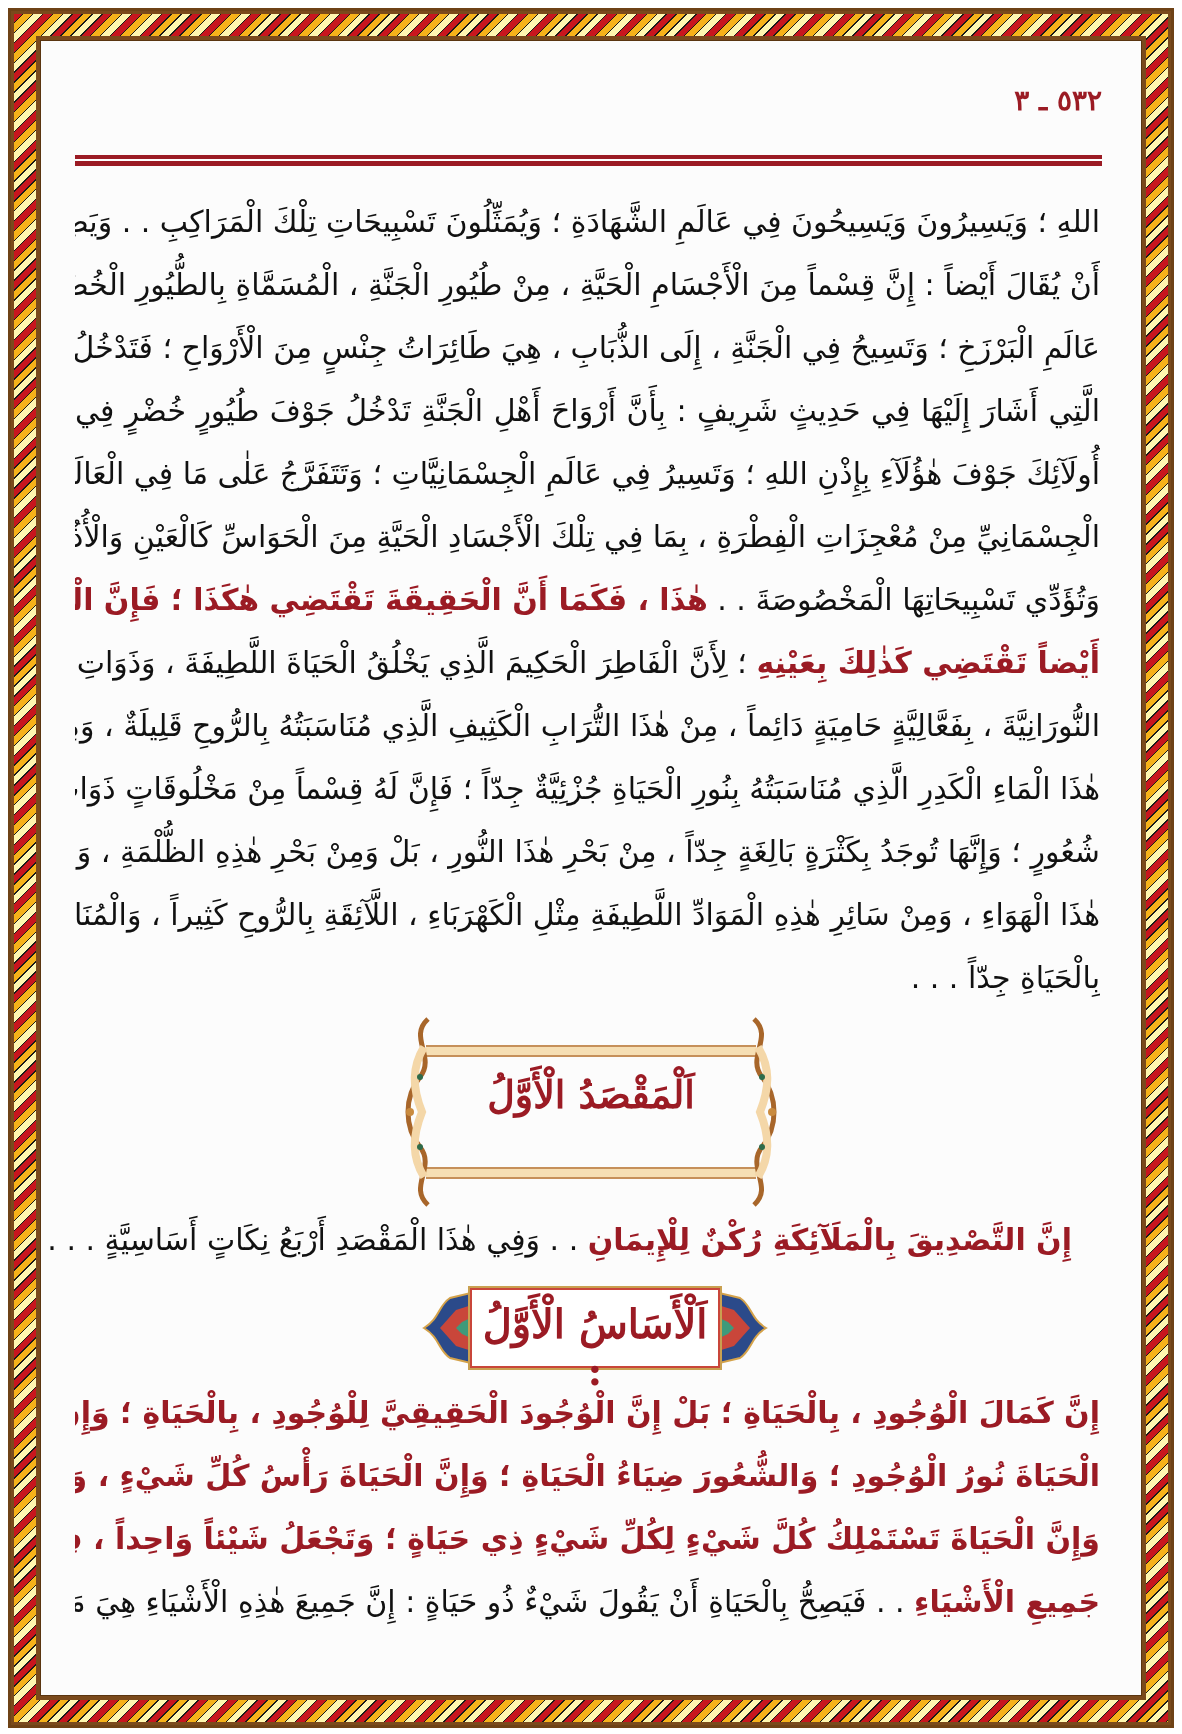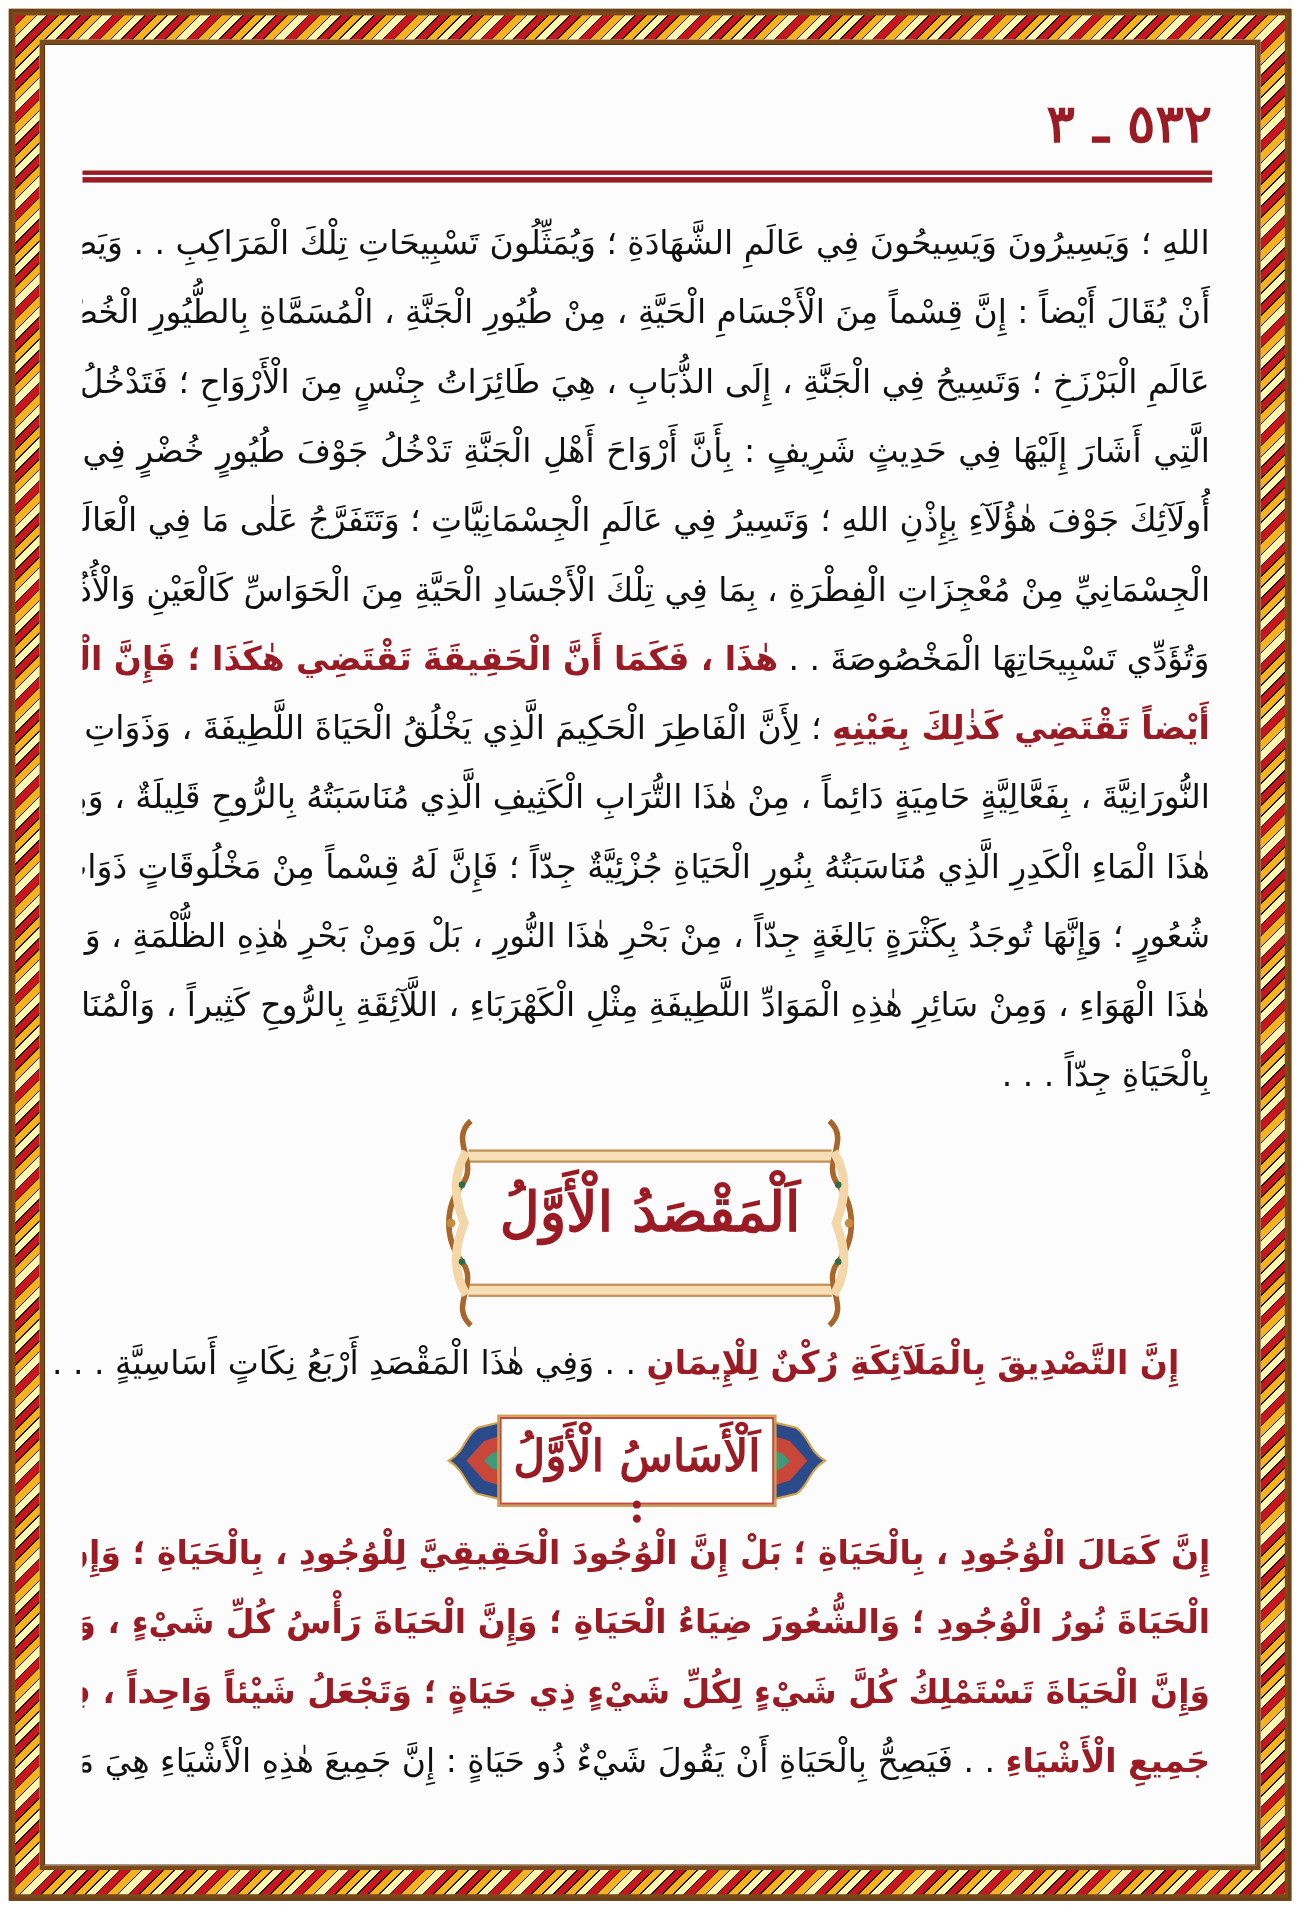--- a/index.html
+++ b/index.html
@@ -21,21 +21,21 @@
         #fff7b0 14px 20px, #1a1a1a 20px 21px);
   }
   .frame-inner-border {
     position: absolute; left: 25px; top: 25px; right: 25px; bottom: 25px;
     border: 4px solid #7a4a1c; background: #fcfcfc;
     box-shadow: inset 0 0 0 1px #5a3510;
   }
   
   .header { position: absolute; left: 75px; right: 80px; top: 80px; height: 70px; }
   .page-number {
-    position: absolute; right: 0; top: 4px; font-size: 48px; font-weight: bold;
+    position: absolute; right: 0; top: 4px; font-size: 28px; font-weight: bold;
     color: #9b1b24; direction: rtl; letter-spacing: 2px;
   }
   .chapter-title {
     position: absolute; right: 330px; top: 4px; font-size: 38px; font-weight: bold;
     color: #9b1b24; direction: rtl; white-space: nowrap;
   }
   .header-rule {
     position: absolute; left: 75px; right: 80px; top: 155px; height: 11px;
     border-top: 4px solid #9b1b24; border-bottom: 5px solid #9b1b24;
     box-sizing: border-box; background: #fff;
@@ -54,30 +54,30 @@
   
   .scroll-ornament { position: absolute; left: 398px; top: 1017px; width: 386px; height: 190px; }
   .scroll-rail { position: absolute; left: 28px; right: 28px; height: 8px; background: #f6dfb4; border-top: 2px solid #c6905a; border-bottom: 2px solid #c6905a; }
   .scroll-rail.top { top: 28px; }
   .scroll-rail.bottom { bottom: 28px; }
   .scroll-curl { position: absolute; top: 0; width: 40px; height: 190px; }
   .scroll-curl.left { left: 0; }
   .scroll-curl.right { right: 0; }
   .scroll-title {
     position: absolute; left: 0; right: 0; top: 55px; text-align: center;
-    font-size: 50px; font-weight: bold; color: #9b1b24; direction: rtl;
+    font-size: 38px; font-weight: bold; color: #9b1b24; direction: rtl;
   }
   
   .intro-line {
     position: absolute; left: 90px; right: 110px; top: 1208px; height: 63px;
     direction: rtl; font-size: 30px; line-height: 63px; white-space: nowrap;
     font-family: "DejaVu Sans", "Liberation Sans", sans-serif; color: #111;
   }
   
-  .tile-ornament { position: absolute; left: 404px; top: 1288px; width: 350px; height: 80px; }
+  .tile-ornament { position: absolute; left: 420px; top: 1288px; width: 350px; height: 80px; }
   .tile-wing { position: absolute; top: 4px; width: 55px; height: 72px; }
   .tile-wing.left { left: 0; }
   .tile-wing.right { right: 0; }
   .tile-box {
     position: absolute; left: 50px; right: 50px; top: 0; height: 80px;
     box-sizing: border-box; border: 2px solid #c9463a; outline: 2px solid #c9a050;
     background: #fff;
   }
   .tile-title {
     position: absolute; left: 0; right: 0; top: 10px; text-align: center;

